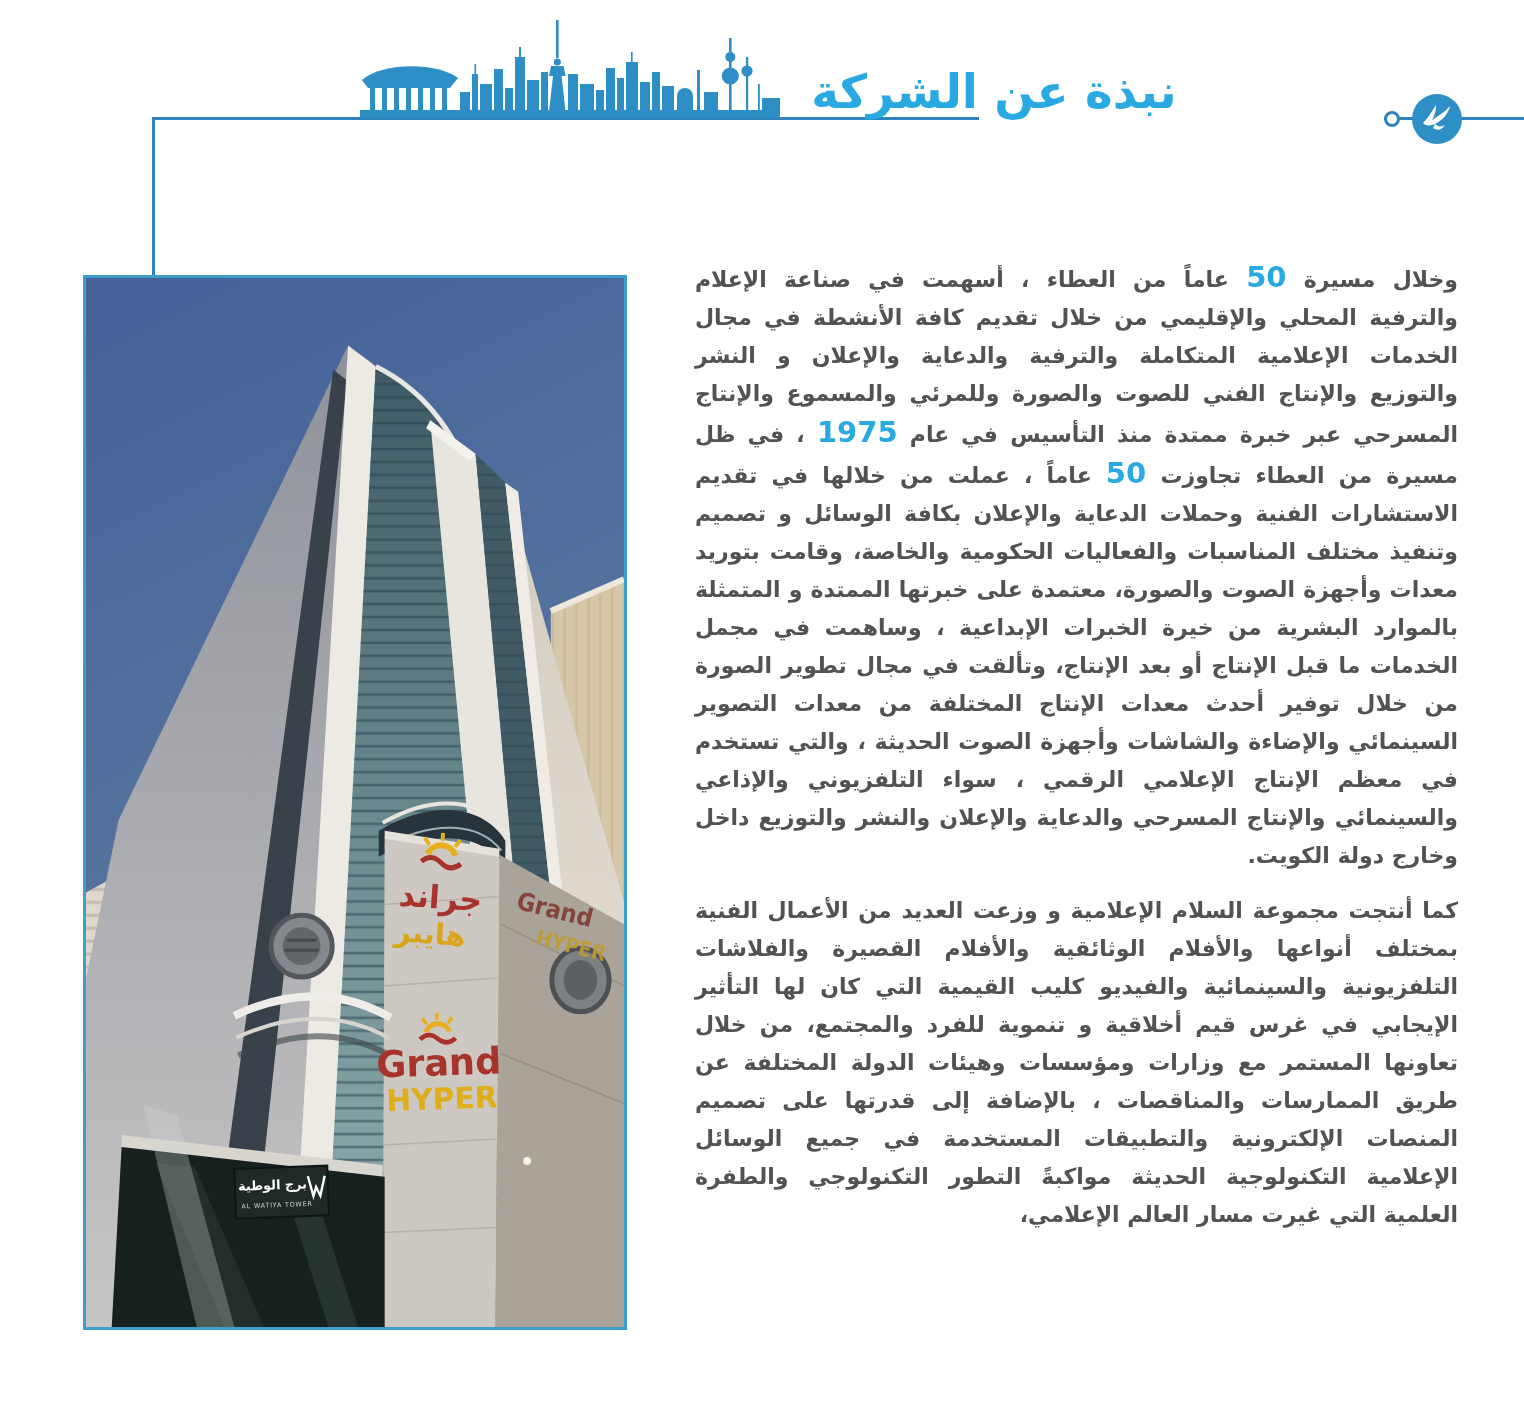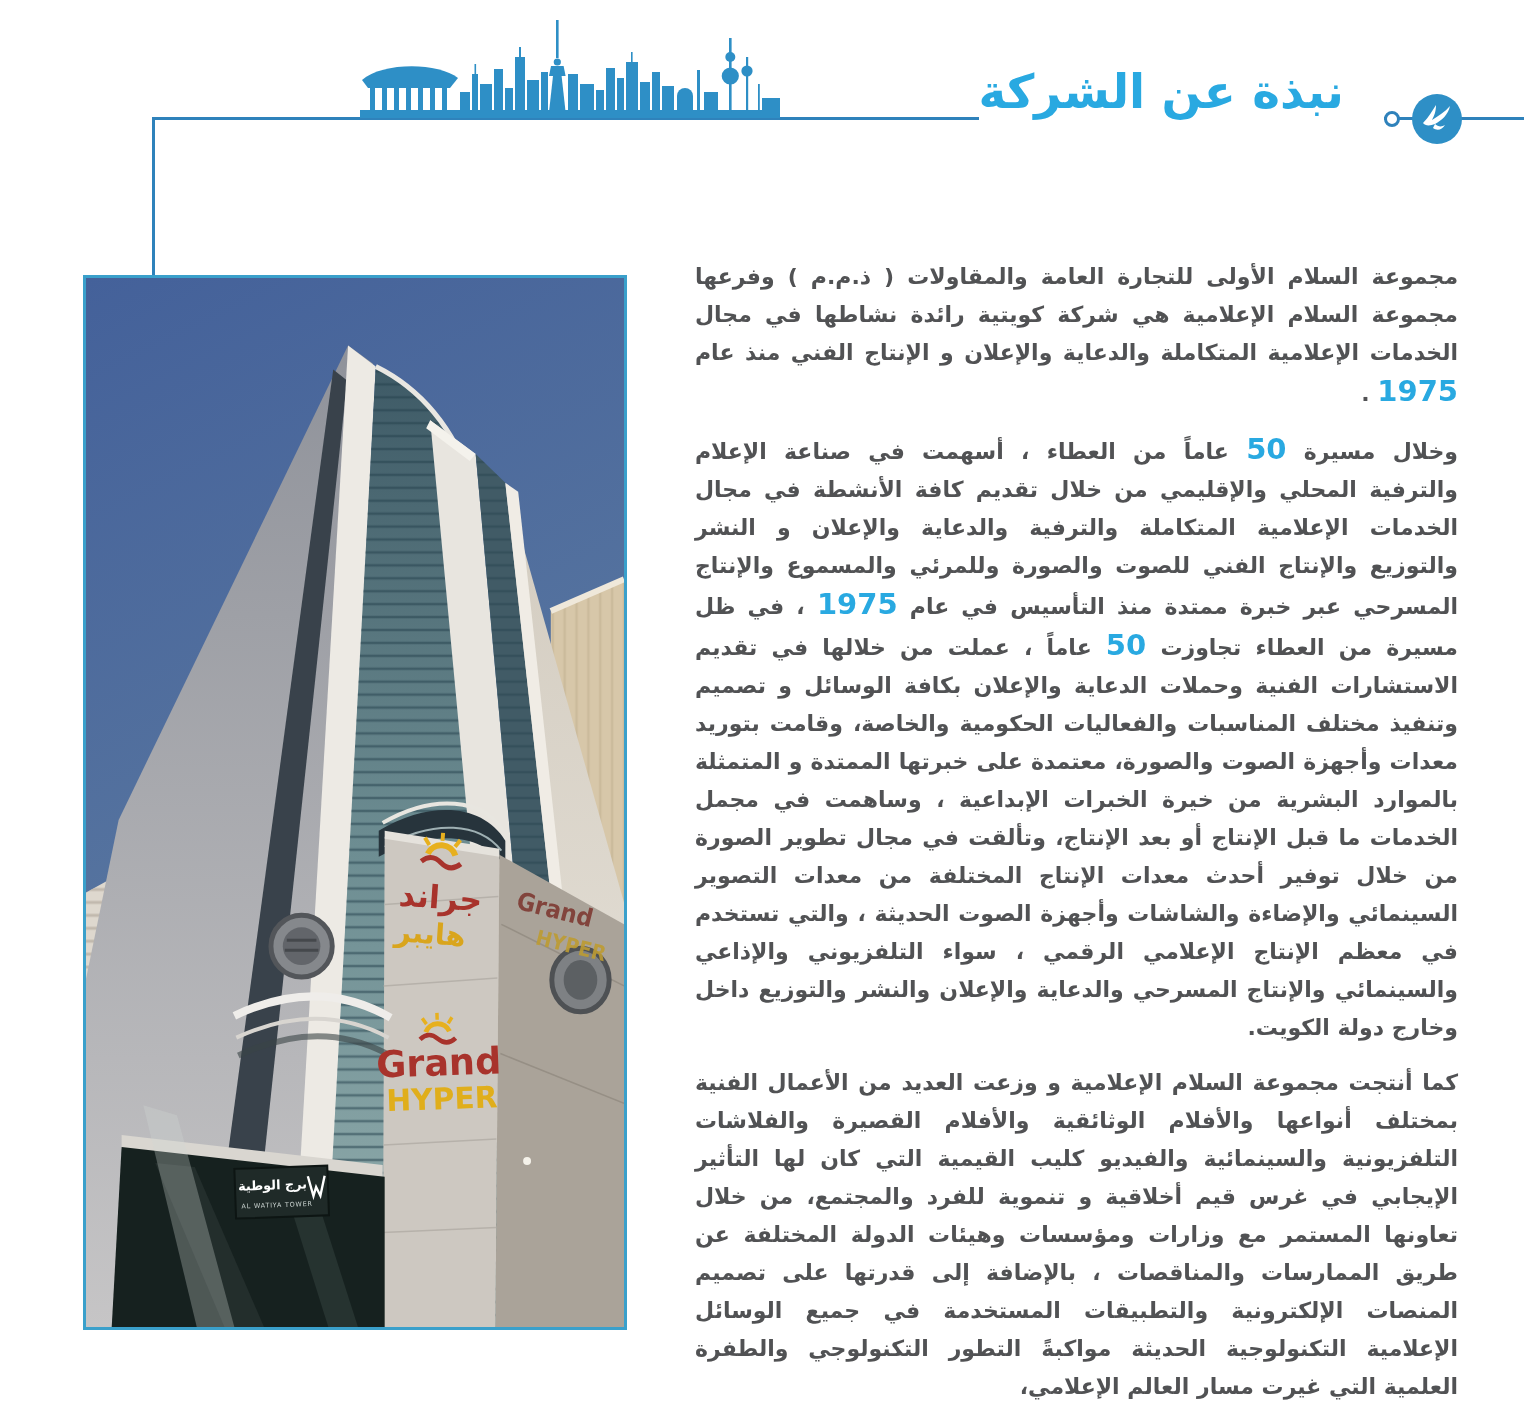--- a/index.html
+++ b/index.html
@@ -14,21 +14,21 @@
   .rule-right{left:1384px;top:117px;width:140px;height:3px;}
   .node-small{
     position:absolute;left:1384px;top:111px;width:10px;height:10px;
     border:3px solid #2f82bb;border-radius:50%;background:#ffffff;
   }
   .dove-badge{position:absolute;left:1411px;top:93px;width:52px;height:52px;}
   .skyline{position:absolute;left:352px;top:12px;width:436px;height:108px;}
   
   .page-title{
     position:absolute;top:64px;right:180px;width:700px;
-    direction:rtl;text-align:right;
+    direction:rtl;text-align:center;
     font-size:47px;font-weight:bold;color:#29a9e1;letter-spacing:0;
   }
   
   .photo-frame{
     position:absolute;left:83px;top:275px;width:544px;height:1055px;
     border:3px solid #3aa0cb;box-sizing:border-box;background:#4a689d;
   }
   .photo-frame svg{display:block;width:100%;height:100%;}
   
   .article{
@@ -245,18 +245,17 @@
   </g>
 
   <g transform="translate(434,634) rotate(14)">
     <text x="0" y="0" font-size="25" font-weight="bold" fill="#7e3a33" opacity="0.9" transform="scale(0.92,1)">Grand</text>
     <text x="30" y="30" font-size="21" font-weight="bold" fill="#bd9c33" opacity="0.9" transform="scale(0.92,1)">HYPER</text>
   </g>
 </svg>
 </div>
 
 <div class="article">
-  <p><span>مجموعة السلام الأولى للتجارة العامة والمقاولات ( ذ.م.م ) وفرعها مجموعة السلام الإعلامية هي شركة كويتية رائدة نشاطها في مجال الخدمات الإعلامية المتكاملة والدعاية والإعلان و الإنتاج الفني منذ عام </span><span class="num">1975</span><span> .</span></p>
 
   <p><span>وخلال مسيرة </span><span class="num">50</span><span> عاماً من العطاء ، أسهمت في صناعة الإعلام والترفية المحلي والإقليمي من خلال تقديم كافة الأنشطة في مجال الخدمات الإعلامية المتكاملة والترفية والدعاية والإعلان و النشر والتوزيع والإنتاج الفني للصوت والصورة وللمرئي والمسموع والإنتاج المسرحي عبر خبرة ممتدة منذ التأسيس في عام </span><span class="num">1975</span><span> ، في ظل مسيرة من العطاء تجاوزت </span><span class="num">50</span><span> عاماً ، عملت من خلالها في تقديم الاستشارات الفنية وحملات  الدعاية والإعلان  بكافة الوسائل و تصميم وتنفيذ مختلف المناسبات والفعاليات الحكومية والخاصة، وقامت بتوريد معدات وأجهزة الصوت والصورة، معتمدة على خبرتها الممتدة و المتمثلة بالموارد البشرية من خيرة الخبرات الإبداعية ، وساهمت في مجمل الخدمات ما قبل الإنتاج أو  بعد الإنتاج، وتألقت في مجال تطوير الصورة من خلال توفير أحدث معدات الإنتاج المختلفة من معدات التصوير السينمائي والإضاءة والشاشات وأجهزة الصوت الحديثة ، والتي تستخدم في معظم الإنتاج الإعلامي الرقمي ، سواء  التلفزيوني والإذاعي والسينمائي والإنتاج المسرحي والدعاية والإعلان والنشر والتوزيع داخل وخارج دولة الكويت.</span></p>
 
   <p><span>كما أنتجت مجموعة السلام الإعلامية و وزعت العديد من الأعمال الفنية بمختلف أنواعها والأفلام الوثائقية والأفلام القصيرة والفلاشات التلفزيونية والسينمائية والفيديو كليب القيمية التي كان لها التأثير الإيجابي في غرس قيم أخلاقية و تنموية للفرد والمجتمع، من خلال تعاونها المستمر مع وزارات ومؤسسات وهيئات الدولة المختلفة عن طريق الممارسات والمناقصات ، بالإضافة إلى قدرتها على تصميم المنصات الإلكترونية والتطبيقات المستخدمة في جميع الوسائل الإعلامية التكنولوجية الحديثة مواكبةً التطور التكنولوجي والطفرة العلمية التي غيرت مسار العالم الإعلامي،</span></p>
 </div>
 
 </body></html>

